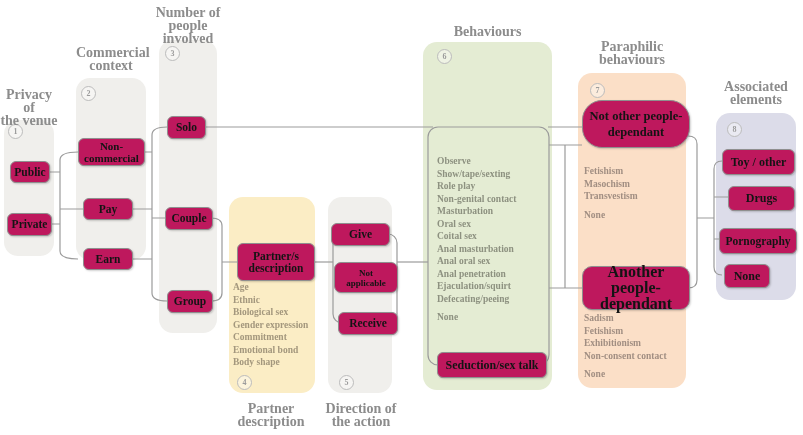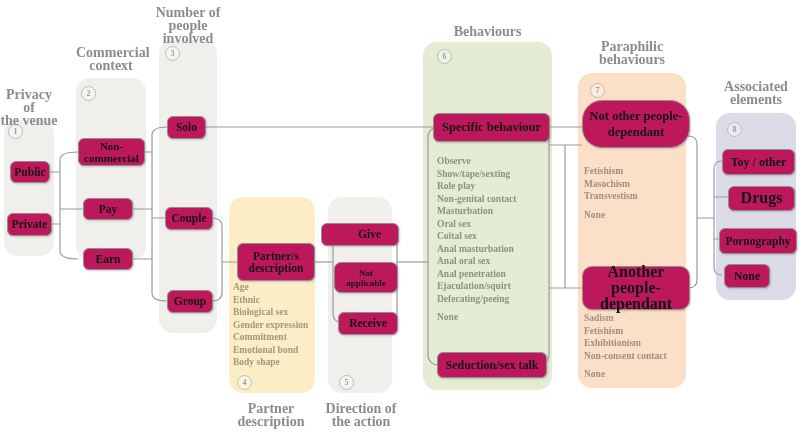--- a/index.html
+++ b/index.html
@@ -141,28 +141,27 @@
   <div class="list l-yellow" style="left:233px;top:281px;">
     <div>Age</div>
     <div>Ethnic</div>
     <div>Biological sex</div>
     <div>Gender expression</div>
     <div>Commitment</div>
     <div>Emotional bond</div>
     <div>Body shape</div>
   </div>
 
-  <div class="box" style="left:321px;top:223px;width:57px;height:21px;padding-left:19px;">Give</div>
+  <div class="box" style="left:331px;top:223px;width:57px;height:21px;">Give</div>
   <div class="box" style="left:334px;top:262px;width:62px;height:29px;font-size:9px;line-height:10px;border-radius:7px;">
     <span>Not</span>
     <span>applicable</span>
   </div>
   <div class="box" style="left:338px;top:312px;width:58px;height:21px;text-align:center;">Receive</div>
 
-  <div class="box" style="left:433px;top:113px;width:115px;height:27px;font-size:12.5px;">Specific behaviour</div>
   <div class="list l-green" style="left:437px;top:155px;">
     <div>Observe</div>
     <div>Show/tape/sexting</div>
     <div>Role play</div>
     <div>Non-genital contact</div>
     <div>Masturbation</div>
     <div>Oral sex</div>
     <div>Coital sex</div>
     <div>Anal masturbation</div>
     <div>Anal oral sex</div>
@@ -189,17 +188,17 @@
   </div>
   <div class="list l-peach" style="left:584px;top:312px;">
     <div>Sadism</div>
     <div>Fetishism</div>
     <div>Exhibitionism</div>
     <div>Non-consent contact</div>
     <div class="gap">None</div>
   </div>
 
   <div class="box" style="left:722px;top:149px;width:71px;height:24px;font-size:12px;">Toy / other</div>
-  <div class="box" style="left:728px;top:186px;width:65px;height:23px;font-size:16px;">Drugs</div>
+  <div class="box" style="left:728px;top:186px;width:65px;height:23px;font-size:12px;">Drugs</div>
   <div class="box" style="left:719px;top:228px;width:76px;height:24px;font-size:11.5px;">Pornography</div>
   <div class="box" style="left:724px;top:264px;width:44px;height:22px;font-size:12px;">None</div>
 
 </div>
 
 </body></html>

